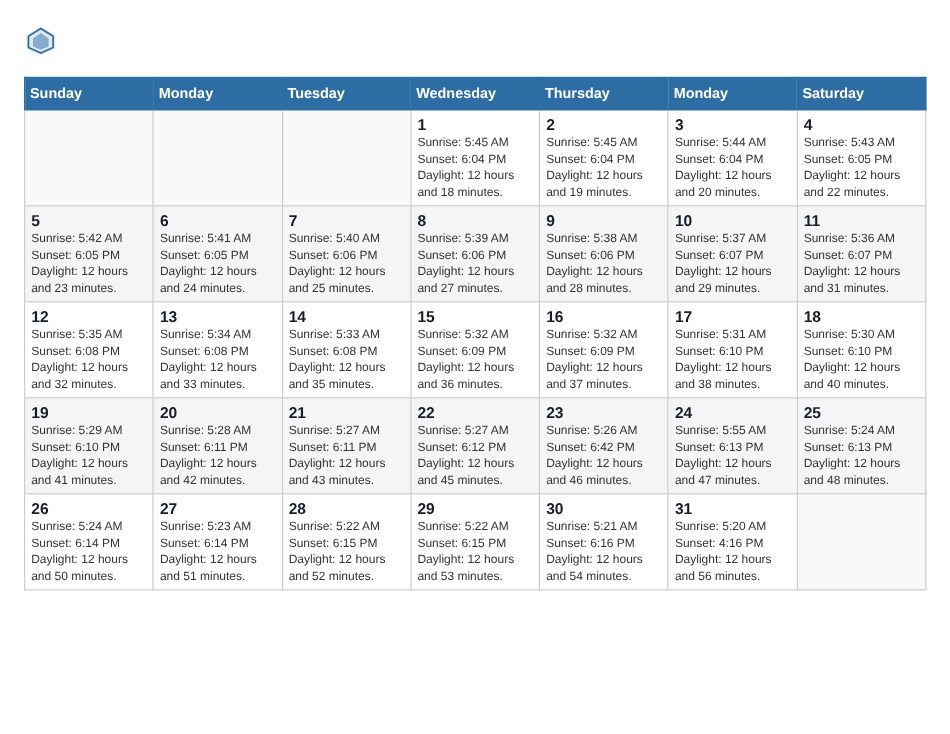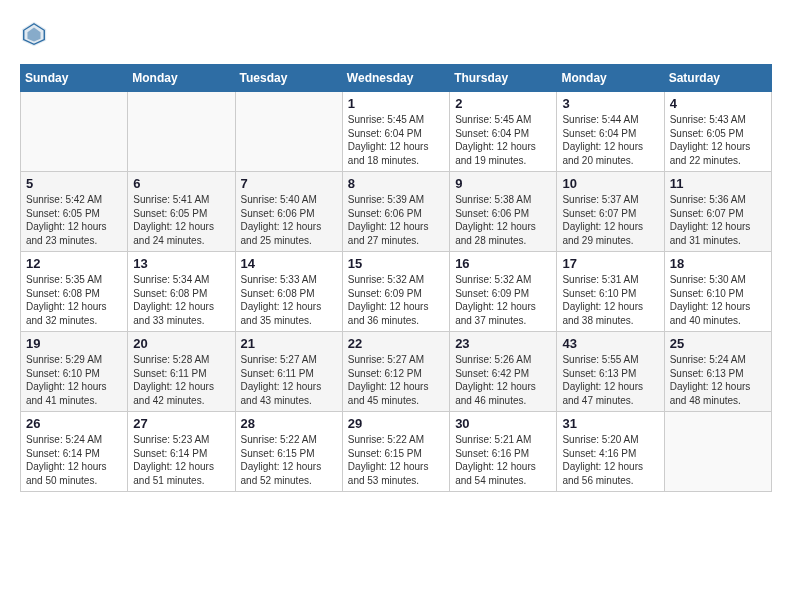--- a/index.html
+++ b/index.html
@@ -284,21 +284,21 @@
 and 45 minutes.</div>
         </td>
         <td>
           <span class="day-num">23</span>
           <div class="day-info">Sunrise: 5:26 AM
 Sunset: 6:42 PM
 Daylight: 12 hours
 and 46 minutes.</div>
         </td>
         <td>
-          <span class="day-num">43</span>
+          <span class="day-num">24</span>
           <div class="day-info">Sunrise: 5:55 AM
 Sunset: 6:13 PM
 Daylight: 12 hours
 and 47 minutes.</div>
         </td>
         <td>
           <span class="day-num">25</span>
           <div class="day-info">Sunrise: 5:24 AM
 Sunset: 6:13 PM
 Daylight: 12 hours

